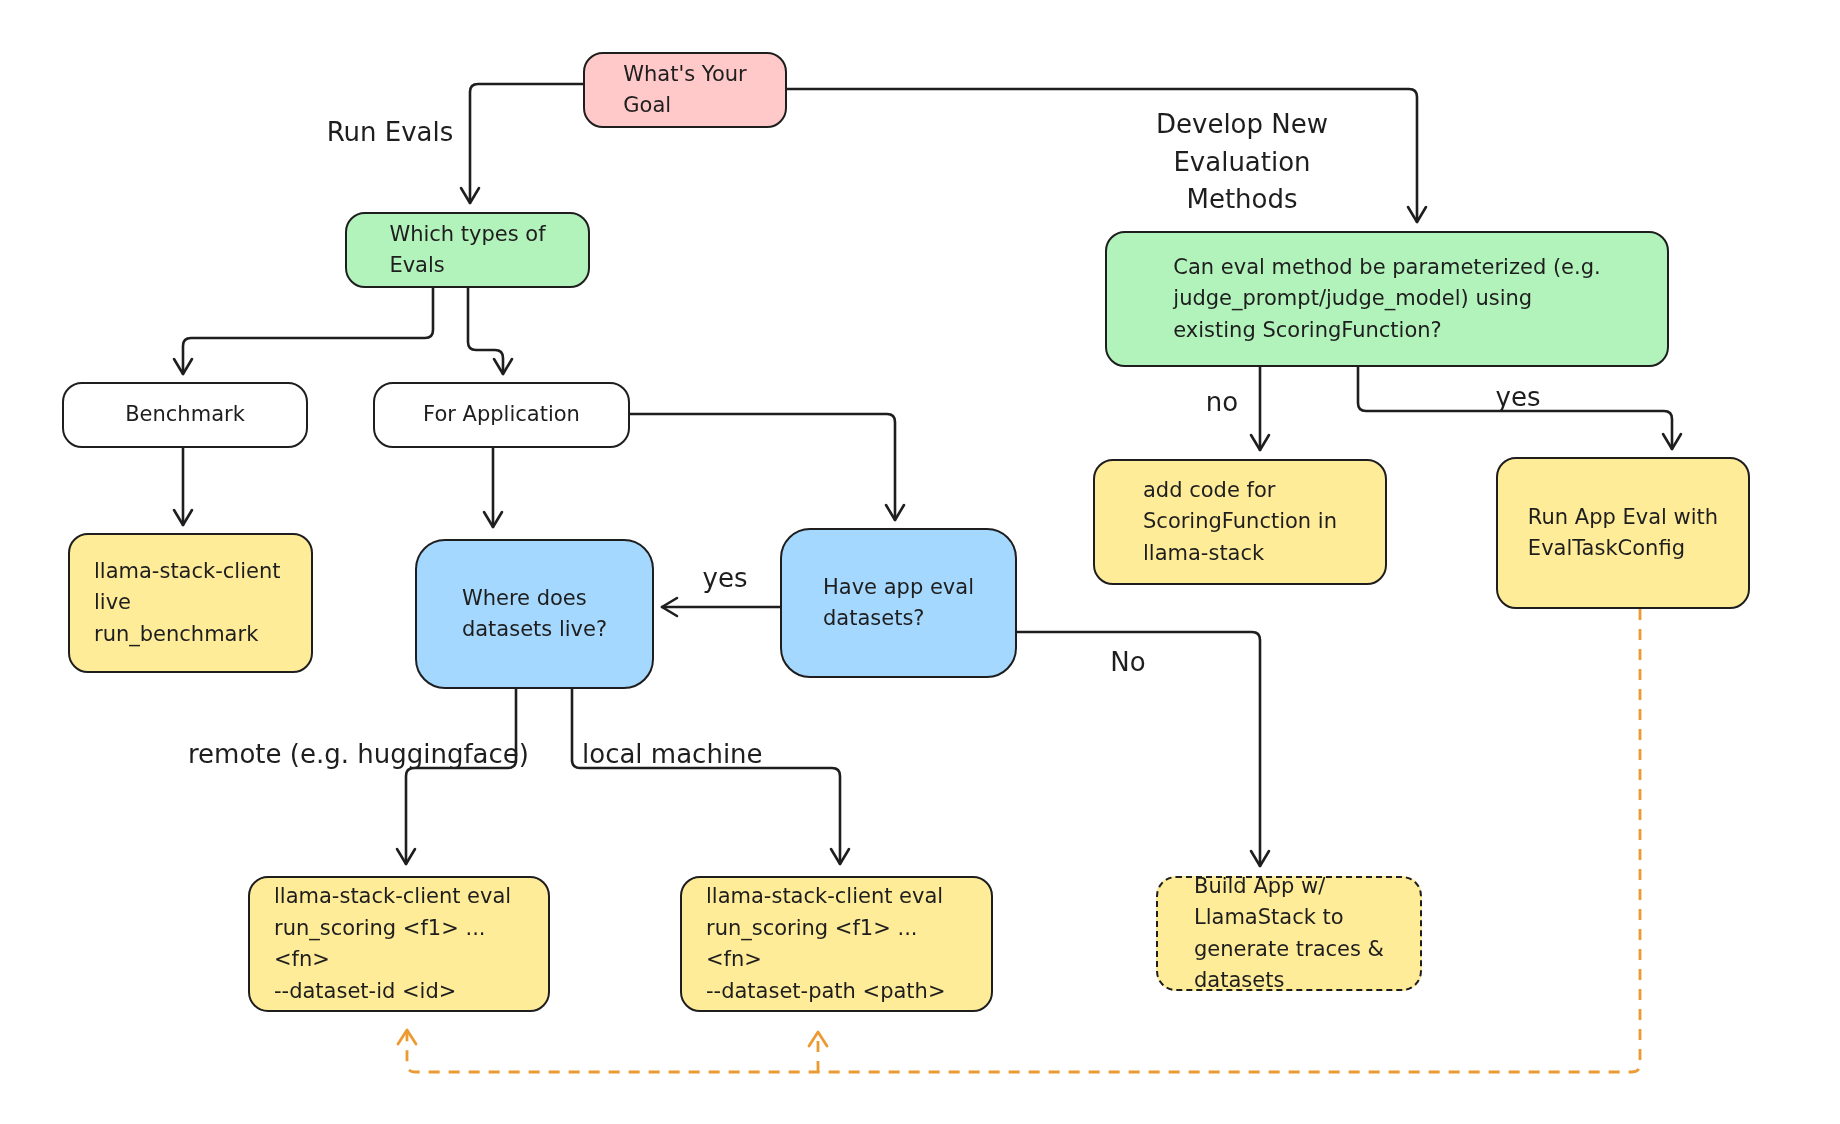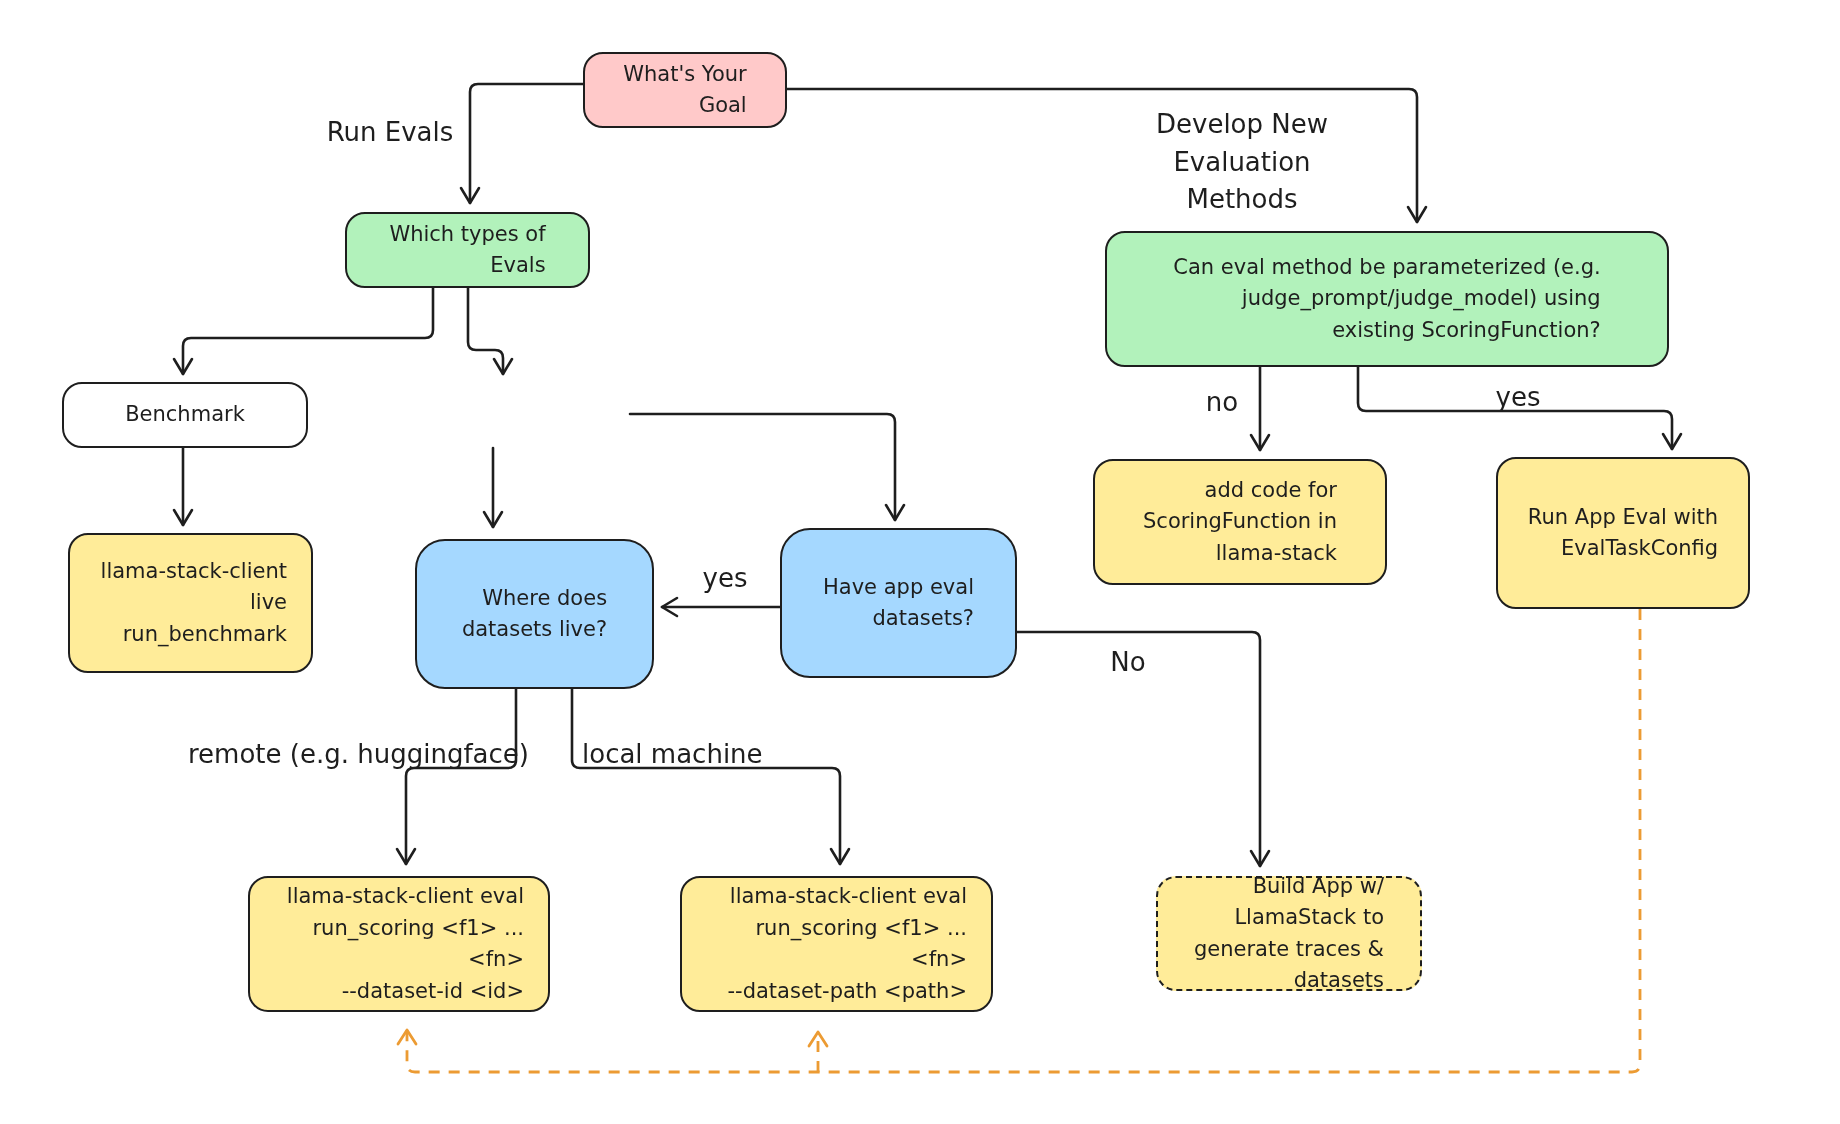--- a/index.html
+++ b/index.html
@@ -17,21 +17,21 @@
   svg.edges path.edge-orange{fill:none; stroke:var(--orange); stroke-width:2.8;
     stroke-linecap:butt; stroke-dasharray:11 9;}
   marker path.mhead{fill:none; stroke:var(--ink); stroke-width:2.6;
     stroke-linecap:round; stroke-linejoin:round;}
   marker path.mhead-orange{fill:none; stroke:var(--orange); stroke-width:2.8;
     stroke-linecap:round; stroke-linejoin:round;}
   .node{
     position:absolute; box-sizing:border-box;
     border:2.6px solid var(--ink); border-radius:20px;
     display:flex; align-items:center; justify-content:center;
-    text-align:right; white-space:pre-line;
+    text-align:left; white-space:pre-line;
     font-size:21px; line-height:1.5; padding:4px 24px;
   }
   .r-big{border-radius:30px;}
   .dashed{border-style:dashed;}
   .fill-pink{background:var(--pink);}
   .fill-green{background:var(--green);}
   .fill-blue{background:var(--blue);}
   .fill-yellow{background:var(--yellow);}
   .fill-white{background:var(--white);}
   .edge-label{
@@ -69,20 +69,21 @@
     <path class="edge" d="M1358,367 L1358,403 Q1358,411 1366,411 L1664,411 Q1672,411 1672,419 L1672,449" marker-end="url(#arrow-ink)"></path>
     <path class="edge-orange" d="M1640,609 L1640,1064 Q1640,1072 1632,1072 L415,1072 Q407,1072 407,1064 L407,1030" marker-end="url(#arrow-orange)"></path>
     <path class="edge-orange" d="M818,1072 L818,1032" marker-end="url(#arrow-orange)"></path>
   </svg>
 
   <div class="node fill-pink" style="left:583px;top:52px;width:204px;height:76px">What's Your
 Goal</div>
   <div class="node fill-white" style="left:62px;top:382px;width:246px;height:66px">Benchmark</div>
   <div class="node fill-green" style="left:345px;top:212px;width:245px;height:76px">Which types of
 Evals</div>
+  <div class="node fill-white" style="left:373px;top:382px;width:257px;height:66px">For Application</div>
   <div class="node fill-yellow" style="left:68px;top:533px;width:245px;height:140px">llama-stack-client
 live run_benchmark</div>
   <div class="node fill-blue r-big" style="left:415px;top:539px;width:239px;height:150px">Where does
 datasets live?</div>
   <div class="node fill-blue r-big" style="left:780px;top:528px;width:237px;height:150px">Have app eval
 datasets?</div>
   <div class="node fill-green" style="left:1105px;top:231px;width:564px;height:136px">Can eval method be parameterized (e.g.
 judge_prompt/judge_model) using
 existing ScoringFunction?</div>
   <div class="node fill-yellow" style="left:1093px;top:459px;width:294px;height:126px">add code for

